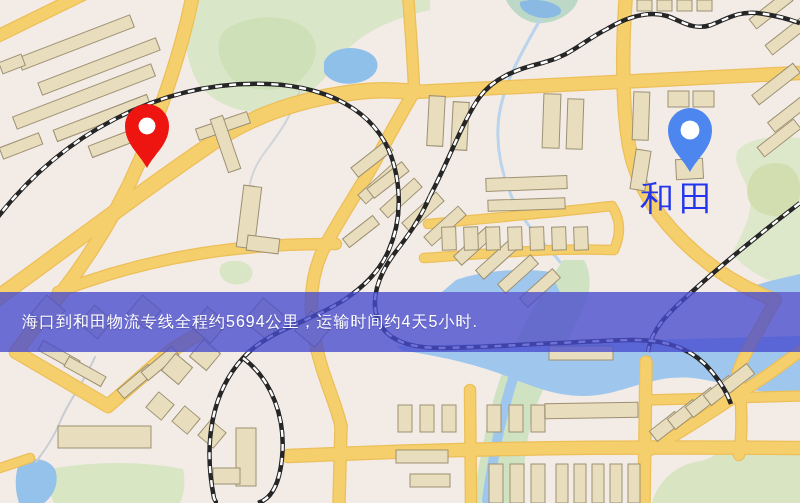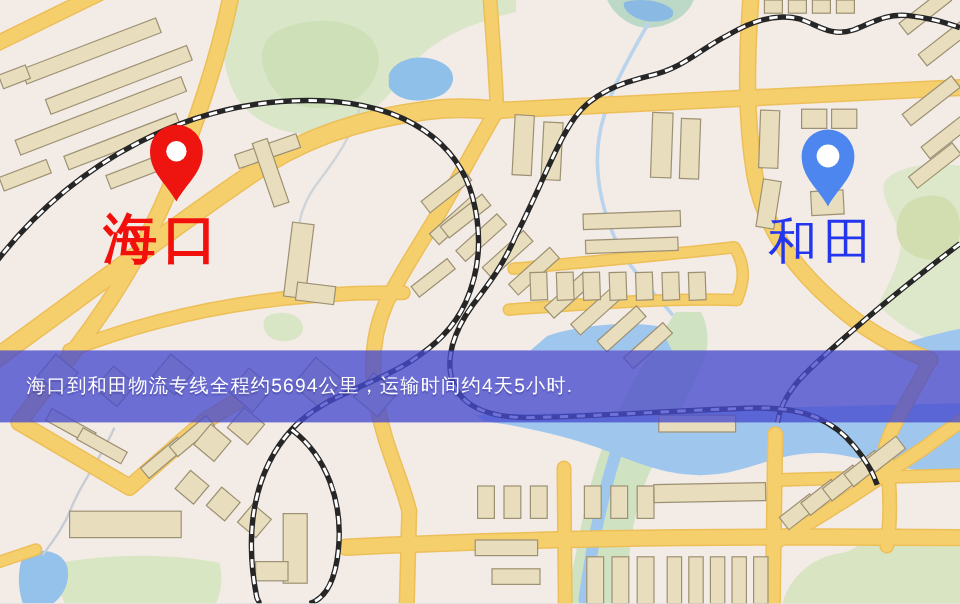--- a/index.html
+++ b/index.html
@@ -190,20 +190,19 @@
     </svg>
   </div>
 
   <div class="marker" style="left: 666px; top: 104px; color: rgb(76, 134, 238);">
     <svg viewBox="-24 -68 48 68">
       <path d="M0,0 C-8,-15 -22,-24 -22,-42 A22,22 0 1,1 22,-42 C22,-24 8,-15 0,0 Z" fill="currentColor"></path>
       <circle cx="0" cy="-42" r="9.5" fill="#ffffff"></circle>
     </svg>
   </div>
 
-  <span class="city-label" style="left: 86px; top: 176px; color: rgb(242, 16, 12); font-size: 45px; font-weight: 700;">海口</span>
-  <span class="city-label" style="left: 640px; top: 181px; color: rgb(35, 54, 238); font-size: 41px; font-weight: 400;">和田</span>
+  <span class="city-label" style="left: 640px; top: 181px; color: rgb(35, 54, 238); font-size: 34px; font-weight: 400;">和田</span>
 
   <div class="banner">
     <span>海口到和田物流专线全程约5694公里，运输时间约4天5小时.</span>
   </div>
 
 </div>
 
 </body></html>

